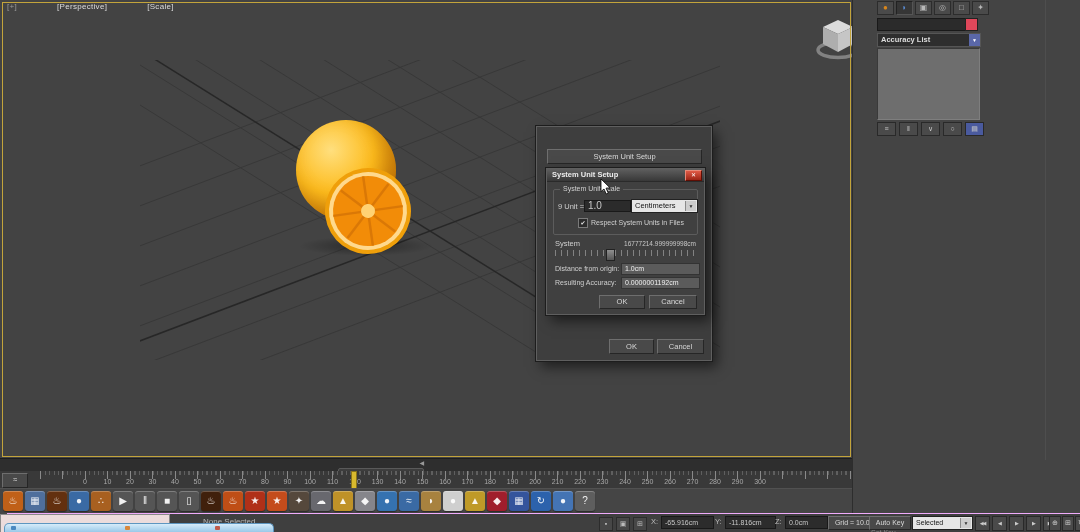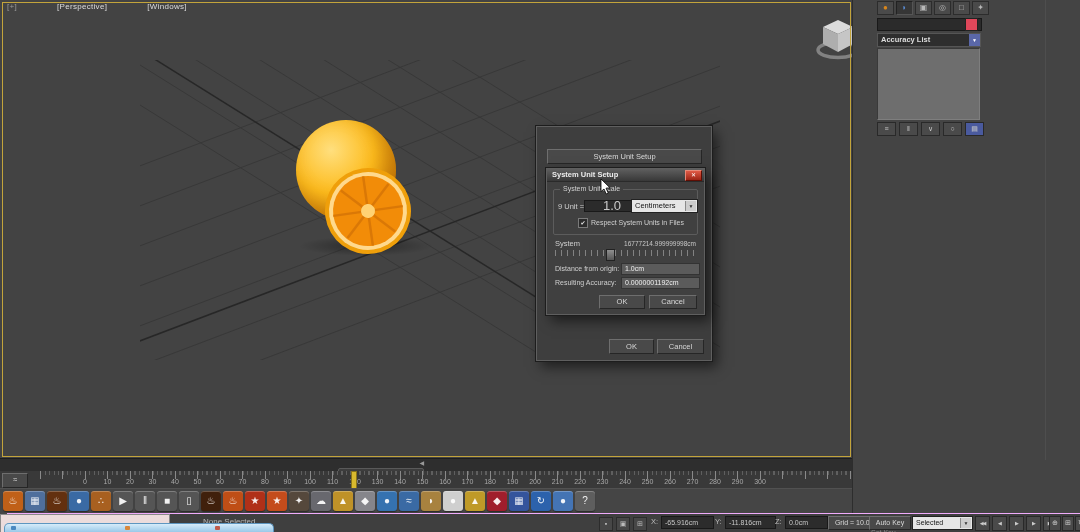--- a/index.html
+++ b/index.html
@@ -22,21 +22,21 @@
   
   .dlg{background:#3e3e3e;border:1px solid #5f5f5f;outline:1px solid #1d1d1d;
        box-shadow:5px 6px 12px rgba(0,0,0,.55);}
   .dlg-title{height:13px;background:linear-gradient(#5e5e5e,#383838);border-bottom:1px solid #2a2a2a;
        font-size:8px;font-weight:bold;color:#ececec;line-height:13px;padding-left:5px;position:relative;}
   .tbtn{position:absolute;top:2px;width:13px;height:9px;background:#4c4c4c;border:1px solid;
        border-color:#6e6e6e #242424 #242424 #6e6e6e;color:#ccc;font-size:6px;line-height:8px;text-align:center;}
   .tbtn-red{background:linear-gradient(#e05a46,#9c2414);border-color:#e88a78 #5e0e04 #5e0e04 #e88a78;color:#fff;width:15px;}
   .btn3d{background:#494949;border:1px solid;border-color:#6e6e6e #262626 #262626 #6e6e6e;
        color:#d8d8d8;font-size:7.5px;text-align:center;}
-  .field-dk{background:#2b2b2b;border:1px solid #191919;color:#c8c8c8;font-size:13px;padding-left:18px;}
+  .field-dk{background:#2b2b2b;border:1px solid #191919;color:#c8c8c8;font-size:10px;padding-left:3px;}
   .field-md{background:#5b5b5b;border:1px solid #333;color:#f0f0f0;font-size:7px;padding-left:3px;}
   .dd-light{background:#e6e6e6;border:1px solid #222;color:#141414;font-size:7.5px;padding-left:3px;position:relative;}
   .dd-arrow{position:absolute;right:1px;top:1px;bottom:1px;width:10px;background:#cdcdcd;
        border-left:1px solid #8a8a8a;color:#333;font-size:5px;text-align:center;line-height:10px;}
   .tiny{font-size:7.5px;color:#cfcfcf;}
   .group{border:1px solid #5c5c5c;border-radius:2px;}
   .legend{position:absolute;top:-5px;left:6px;background:#404040;padding:0 3px;font-size:7px;color:#d0d0d0;}
   
   #cmd-panel{left:852px;top:0;width:228px;height:532px;background:#444;border-left:1px solid #2d2d2d;}
   .cp-tab{width:15px;height:12px;background:#4a4a4a;border:1px solid #2c2c2c;font-size:8px;
@@ -137,21 +137,21 @@
     </svg>
     <svg class="abs" width="52" height="50" style="left:812px;top:12px">
       <ellipse cx="26" cy="38" rx="20" ry="7.5" fill="none" stroke="#8d8d8d" stroke-width="3.5" opacity=".85"></ellipse>
       <polygon points="26,8 41,15 26,22 11,15" fill="#dcdcdc"></polygon>
       <polygon points="11,15 26,22 26,40 11,32" fill="#aeaeae"></polygon>
       <polygon points="41,15 26,22 26,40 41,32" fill="#c6c6c6"></polygon>
     </svg>
   </div>
   <div class="abs" id="vp-border"></div>
   <div class="abs" id="vp-label">
-    <span class="lbl-dim">[+]</span><span class="lbl-lit">[Perspective]</span><span class="lbl-lit">[Windows]</span>
+    <span class="lbl-dim">[+]</span><span class="lbl-lit">[Perspective]</span><span class="lbl-lit">[Scale]</span>
   </div>
 
   <div class="abs dlg" style="left:536px;top:126px;width:174px;height:233px;z-index:30">
     <div class="abs btn3d" style="left:10px;top:22px;width:153px;height:13px;line-height:13px">System Unit Setup</div>
     <div class="abs btn3d" style="left:72px;top:212px;width:43px;height:13px;line-height:13px">OK</div>
     <div class="abs btn3d" style="left:120px;top:212px;width:45px;height:13px;line-height:13px">Cancel</div>
   </div>
 
   <div class="abs dlg" style="left:546px;top:168px;width:157px;height:145px;background:#404040;z-index:35">
     <div class="dlg-title" style="height:12px;line-height:12px;font-size:7.5px">

